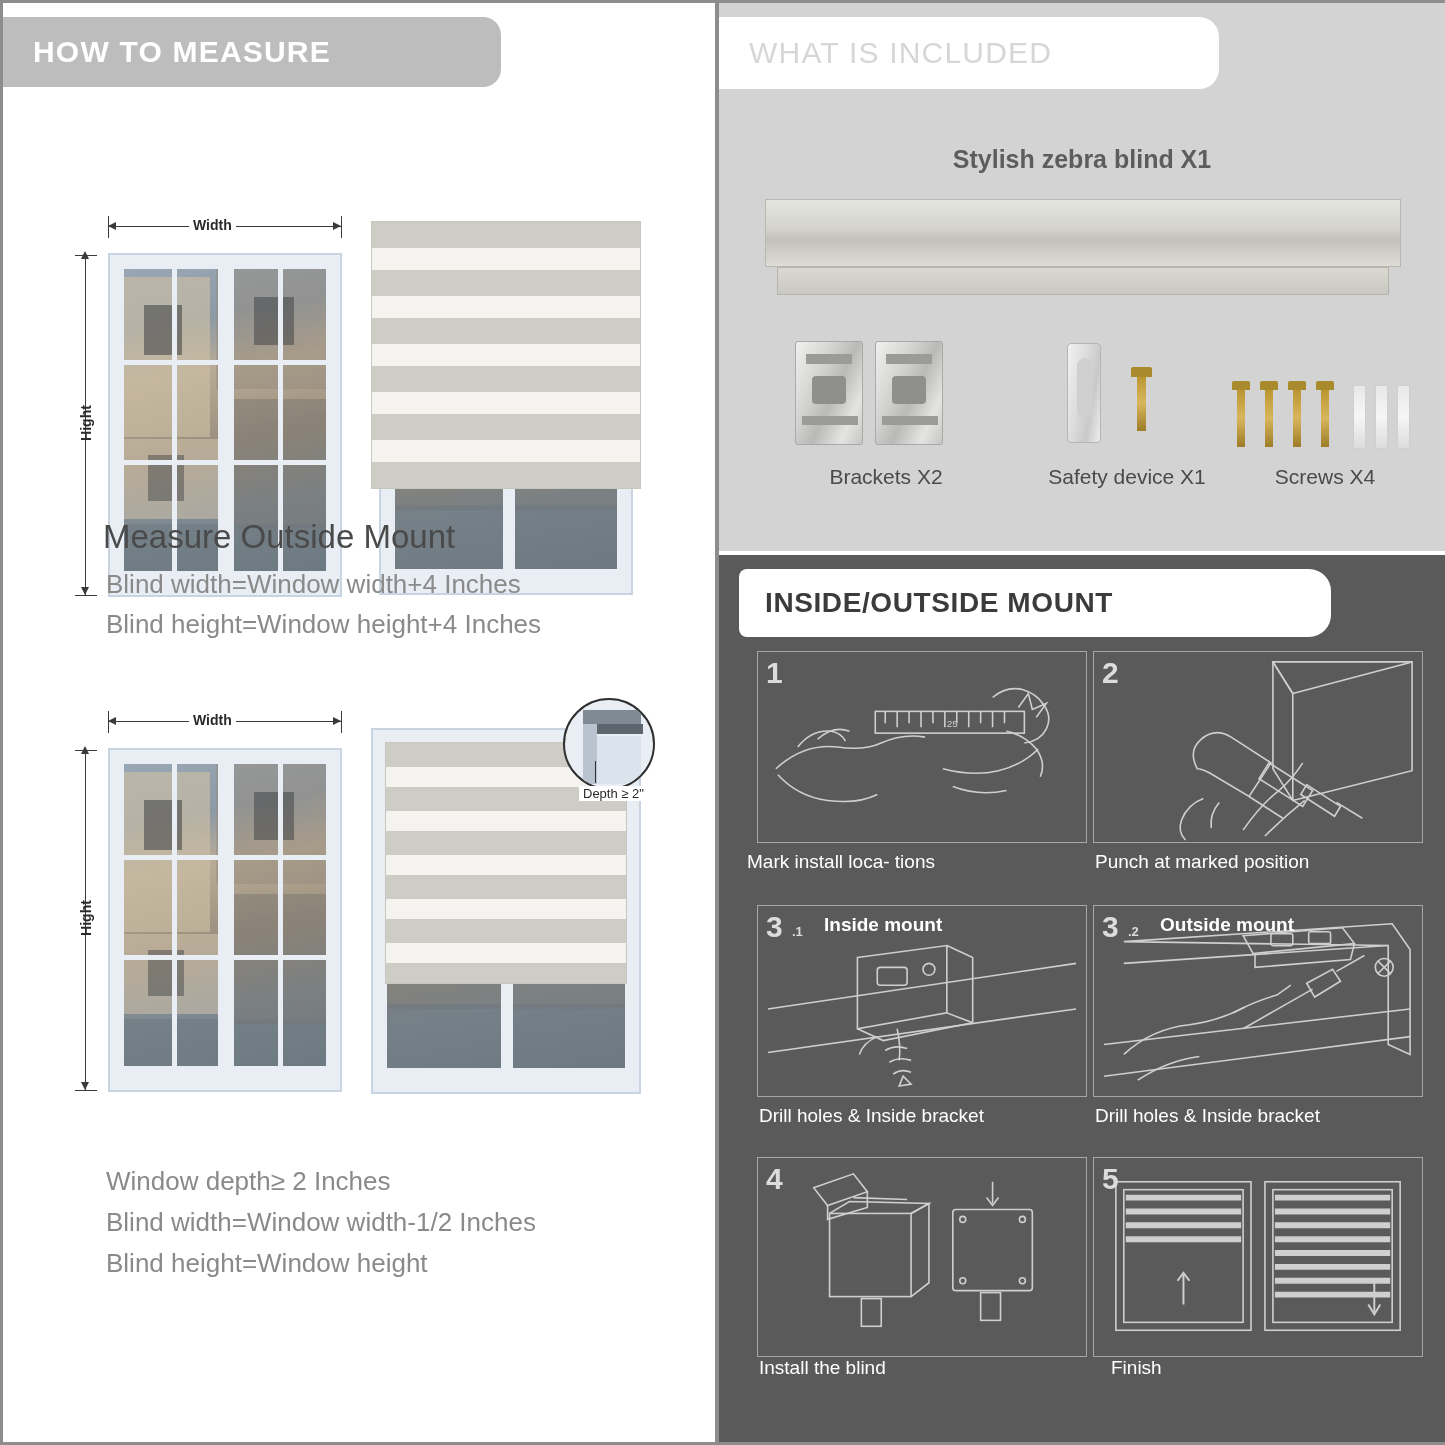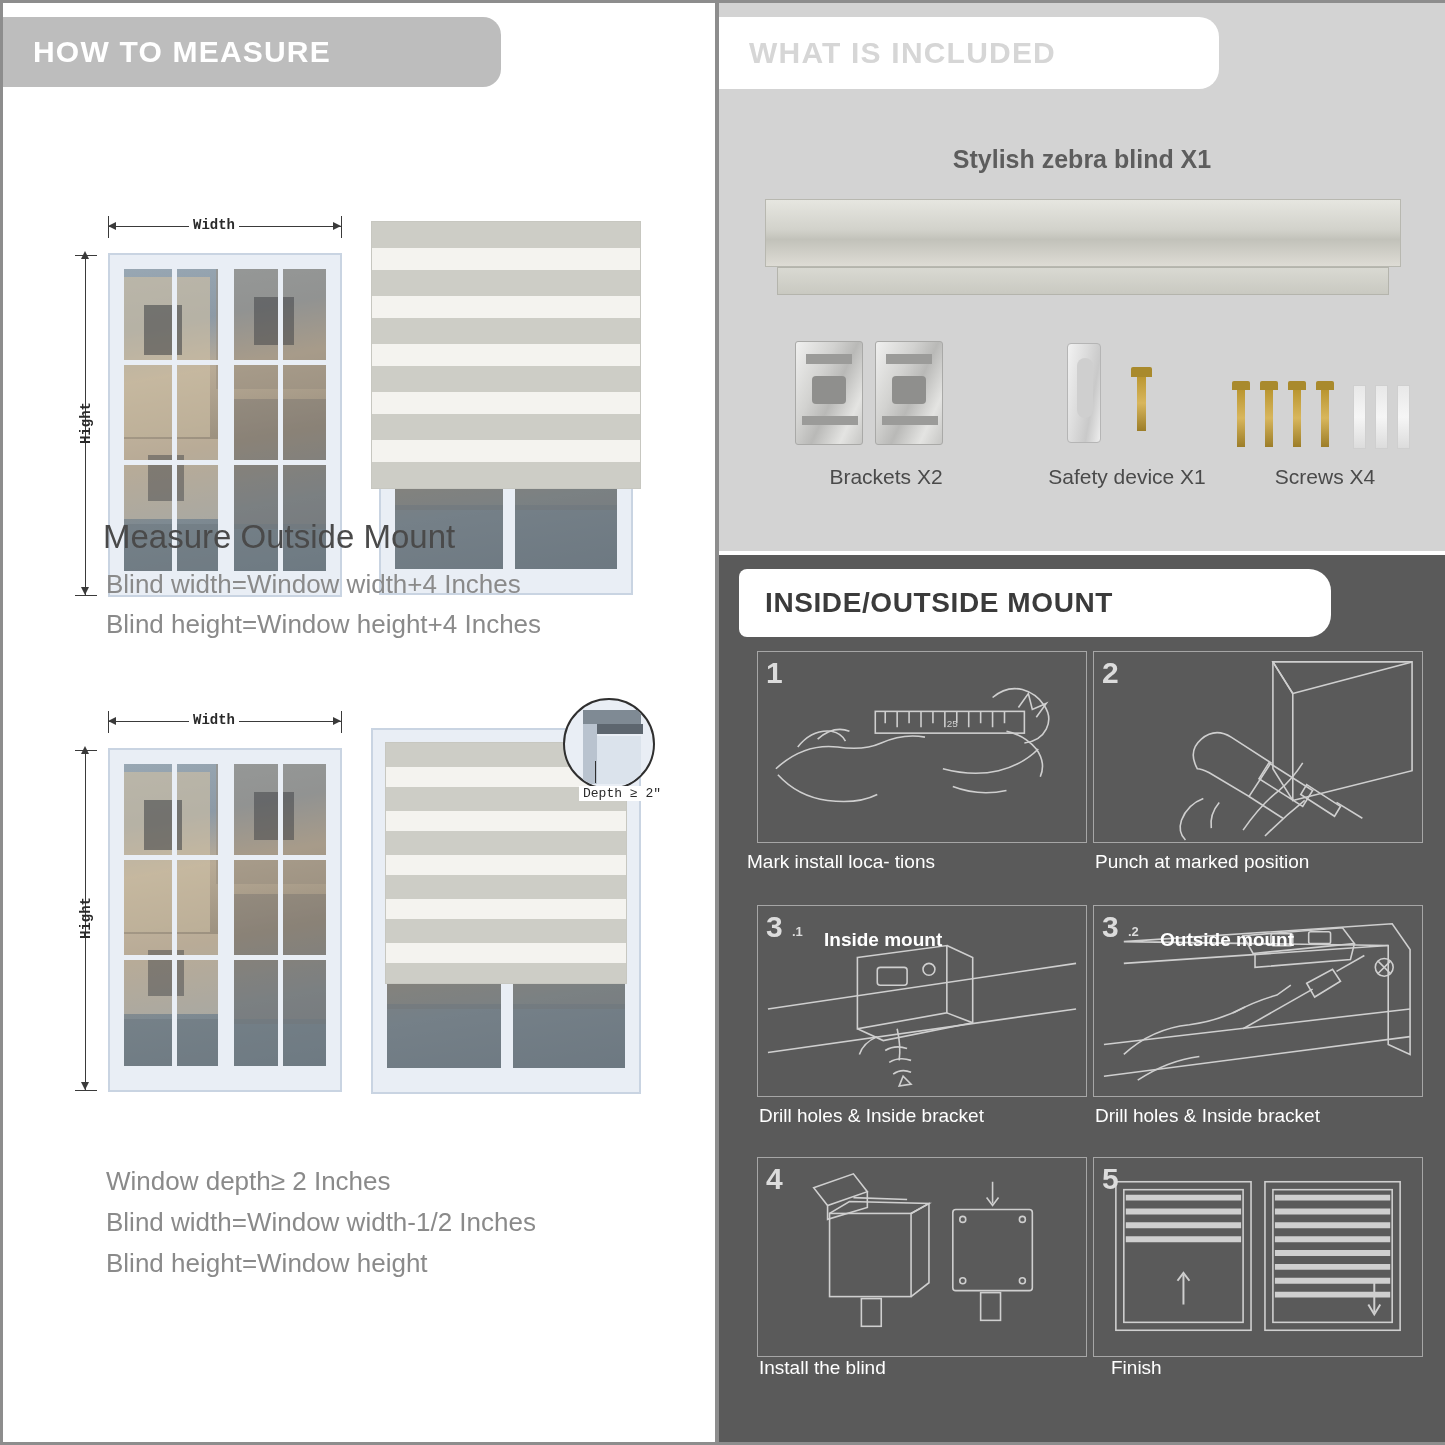--- a/index.html
+++ b/index.html
@@ -34,21 +34,21 @@
     font-size: 30px;
     font-weight: bold;
     letter-spacing: 1.2px;
     padding-left: 30px;
   }
   #how-to-measure-tab {
     left: 0; top: 14px; width: 498px; height: 70px;
   }
 
   
-  .illus { position: absolute; font-family: Liberation Mono, monospace; }
+  .illus { position: absolute; }
 
   
   .dim-line-h {
     position: absolute;
     height: 1px; background: #3a3a3a;
   }
   .dim-line-v {
     position: absolute;
     width: 1px; background: #3a3a3a;
   }
@@ -125,21 +125,21 @@
     background: #d3d3d3;
   }
   #what-included-tab {
     position: absolute; left: 0; top: 14px;
     width: 500px; height: 72px;
     background: #ffffff;
     border-radius: 0 20px 20px 0;
     display: flex; align-items: center;
   }
   #what-included-tab .tab-text {
-    color: #d6d6d6; font-size: 30px; font-weight: bold; letter-spacing: 1.2px; padding-left: 30px;
+    color: #d6d6d6; font-size: 30px; font-weight: normal; letter-spacing: 1.2px; padding-left: 30px;
   }
   .incl-title {
     position: absolute; width: 100%; text-align: center;
     font-size: 25px; color: #5d5d5d; font-weight: bold;
   }
   .headrail {
     position: absolute;
     background: linear-gradient(180deg,#e6e6e0 0%,#d2d2cb 45%,#c2c2ba 60%,#dedcd5 100%);
     border: 1px solid #b8b8b0;
   }
@@ -201,21 +201,21 @@
     position: absolute;
     left: 8px; top: 4px;
     font-size: 30px; color: #dcdcdc; font-weight: bold;
   }
   .step-sub {
     position: absolute;
     font-size: 13px; color: #dcdcdc; font-weight: bold;
   }
   .step-inline-label {
     position: absolute;
-    font-size: 19px; color: #ffffff; font-weight: bold; margin-top: 15px;
+    font-size: 19px; color: #ffffff; font-weight: bold;
   }
   .step-caption {
     position: absolute;
     font-size: 19px; color: #ffffff;
   }
   .sketch { position: absolute; inset: 0; }
   .sketch svg { width: 100%; height: 100%; display: block; }
 
   .vert-divider {
     position: absolute; left: 712px; top: 0; width: 4px; height: 1439px; background: #8d8d8d;

